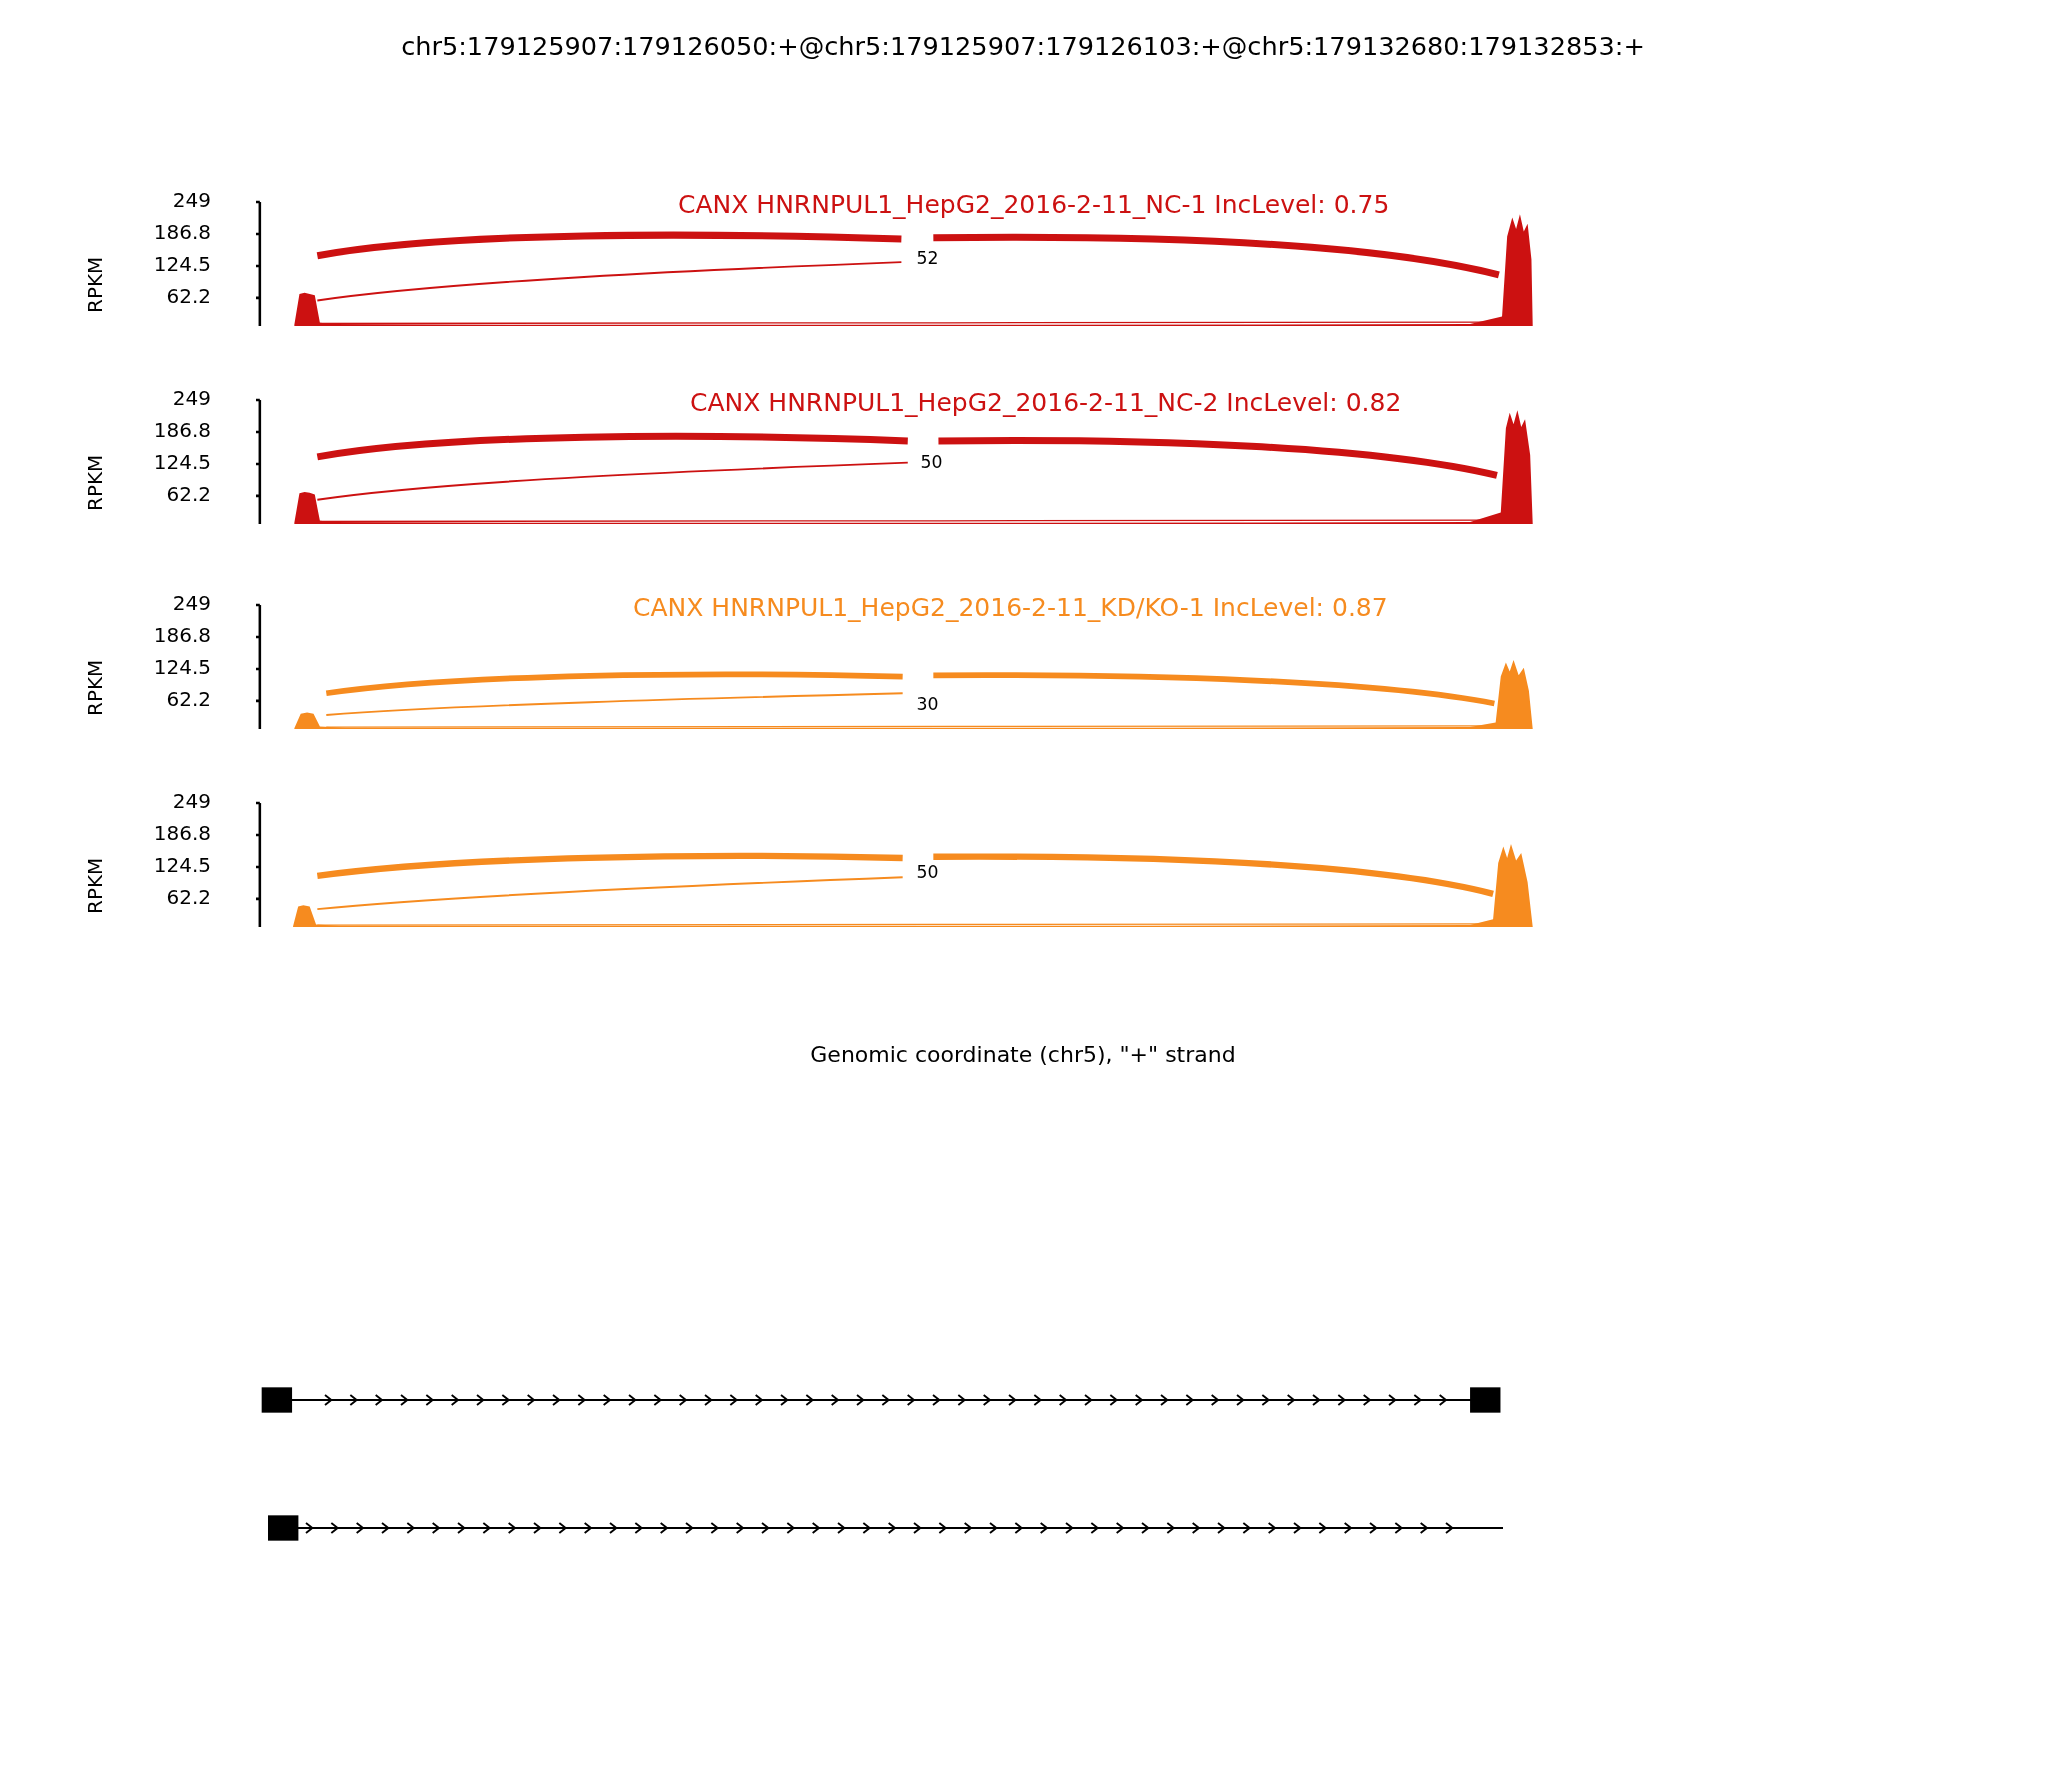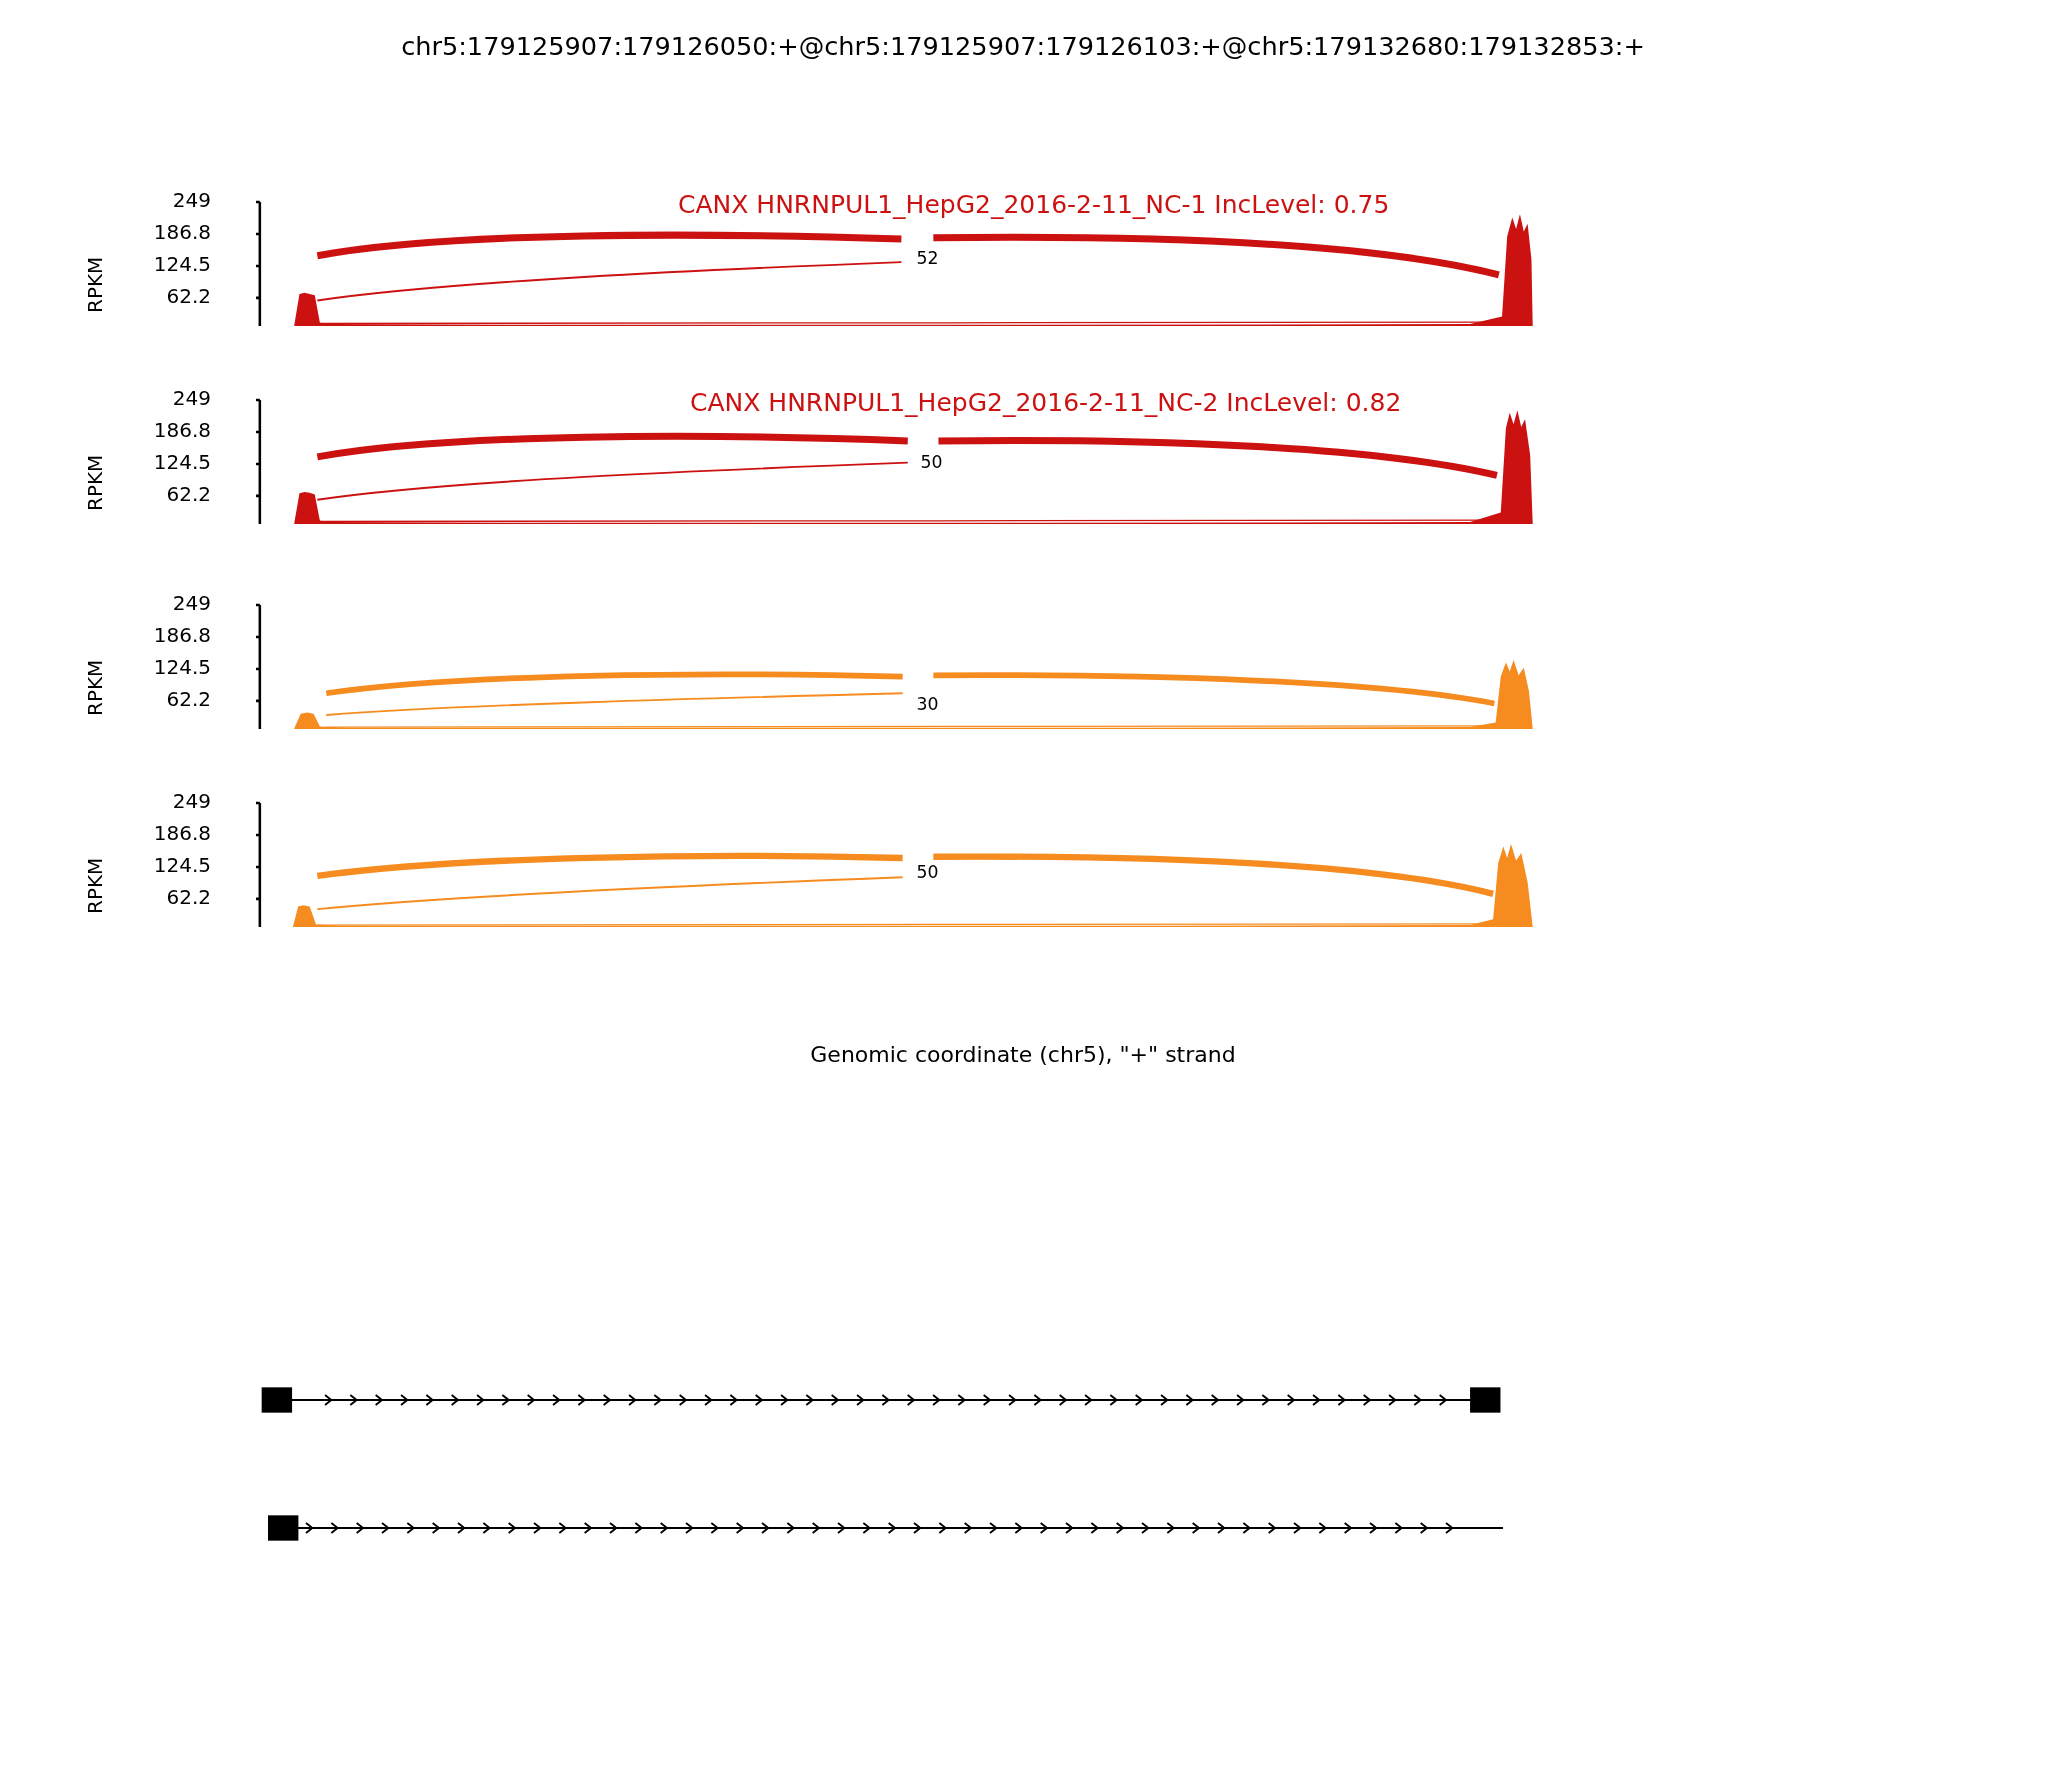--- a/index.html
+++ b/index.html
@@ -165,20 +165,21 @@
   </div>
 
   <div class="panel" id="panel2" style="top:601px;">
     <div class="ylabels" style="left:-147px; top:0;">
       <div class="ytick-label" style="top:-10.2px; width:102px;">249</div>
       <div class="ytick-label" style="top:22px; width:102px;">186.8</div>
       <div class="ytick-label" style="top:54px; width:102px;">124.5</div>
       <div class="ytick-label" style="top:86px; width:102px;">62.2</div>
     </div>
     <div class="rpkm-label" style="left:-173px; top:115px;">RPKM</div>
+    <div class="sample-label" style="left:377px; top:-7.7px; color:#f68b1f;">CANX HNRNPUL1_HepG2_2016-2-11_KD/KO-1 IncLevel: 0.87</div>
     <div class="junction-count" style="left:658px; top:79px;margin-top:14px;">30</div>
     <svg class="plot-frame" width="1278" height="141" viewBox="0 0 2000 220">
       <path d="M 6 6 L 6 200" stroke="#000" stroke-width="4" fill="none"></path>
       <path d="M 0 6 L 6 6 M 0 56 L 6 56 M 0 106 L 6 106 M 0 156 L 6 156" stroke="#000" stroke-width="4" fill="none"></path>
       <path d="M 60 200 L 60 199 L 70 176 L 80 174 L 90 176 L 100 196 L 140 198 L 600 198 L 1400 198 L 1900 197 L 1940 190 L 1948 118 L 1956 96 L 1962 110 L 1968 92 L 1976 116 L 1984 104 L 1992 140 L 1998 200 Z" fill="#f68b1f" stroke="none"></path>
       <path d="M 110 144 C 320 114, 700 110, 1012 118" stroke="#f68b1f" stroke-width="9" fill="none"></path>
       <path d="M 1060 116 C 1400 114, 1750 124, 1938 160" stroke="#f68b1f" stroke-width="9" fill="none"></path>
       <path d="M 110 178 C 320 162, 700 152, 1012 144" stroke="#f68b1f" stroke-width="3" fill="none"></path>
       <path d="M 110 197 C 600 196, 1400 196, 1938 195" stroke="#f68b1f" stroke-width="2" fill="none"></path>
     </svg>

